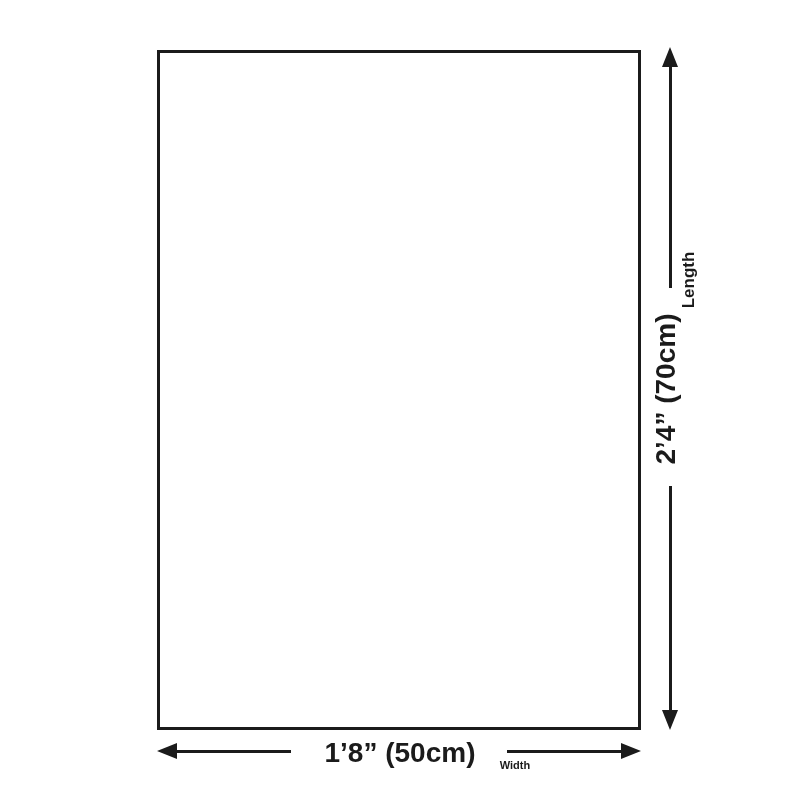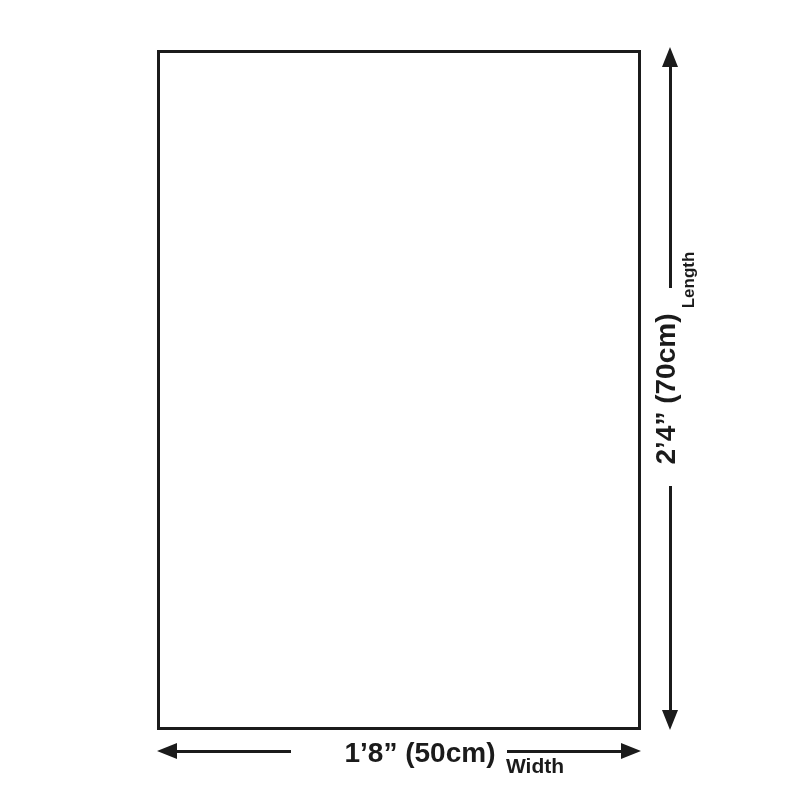--- a/index.html
+++ b/index.html
@@ -74,24 +74,23 @@
   }
   .hhead.left  { left: 157px; border-right: 20px solid #1b1b1b; }
   .hhead.right { left: 621px; border-left:  20px solid #1b1b1b; }
   .hlabel {
     position: absolute;
     transform: translate(-50%, -50%);
     white-space: nowrap;
     font-weight: bold;
     color: #1b1b1b;
     line-height: 1;
-    margin-left: 20px;
   }
   .hlabel.value { left: 400px; top: 753px; font-size: 28px; }
-  .hlabel.name  { left: 515px; top: 765px; font-size: 21px; }
+  .hlabel.name  { left: 515px; top: 765px; font-size: 11px; }
 </style>
 </head>
 <body>
 
 <div class="canvas">
 
   <div class="product-box"></div>
 
   <div class="vhead up"></div>
   <div class="vline seg-top"></div>

